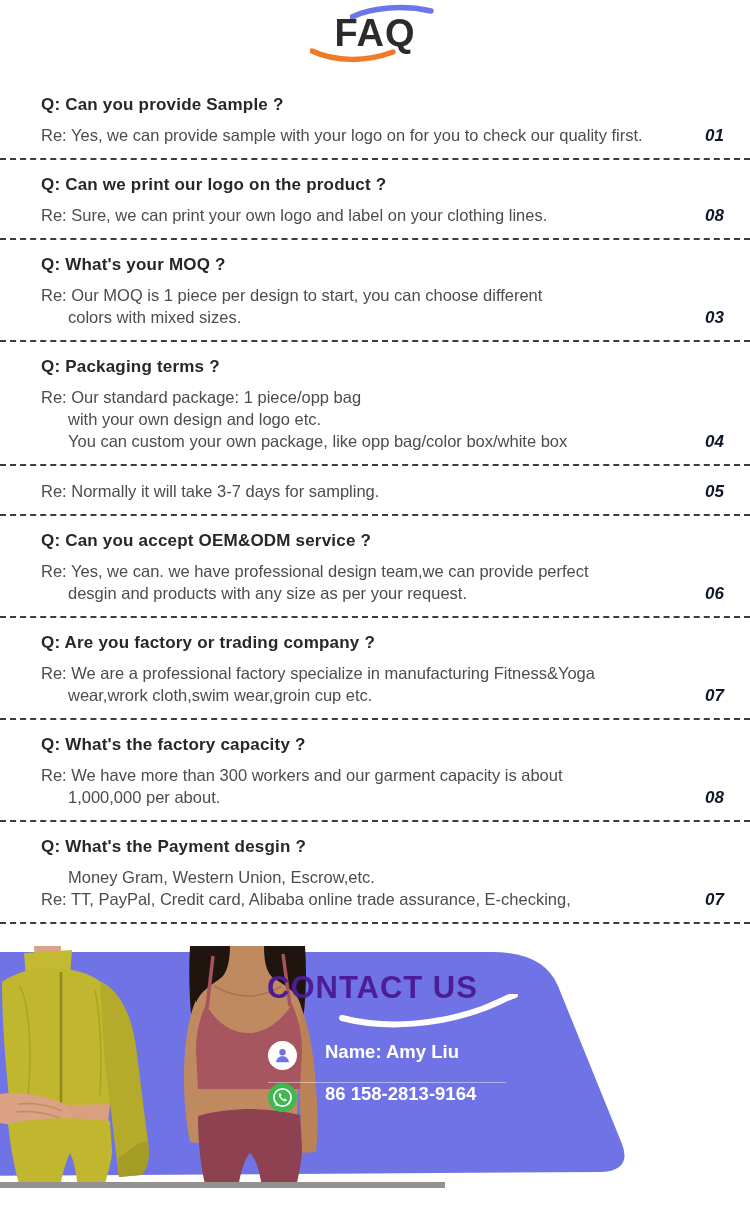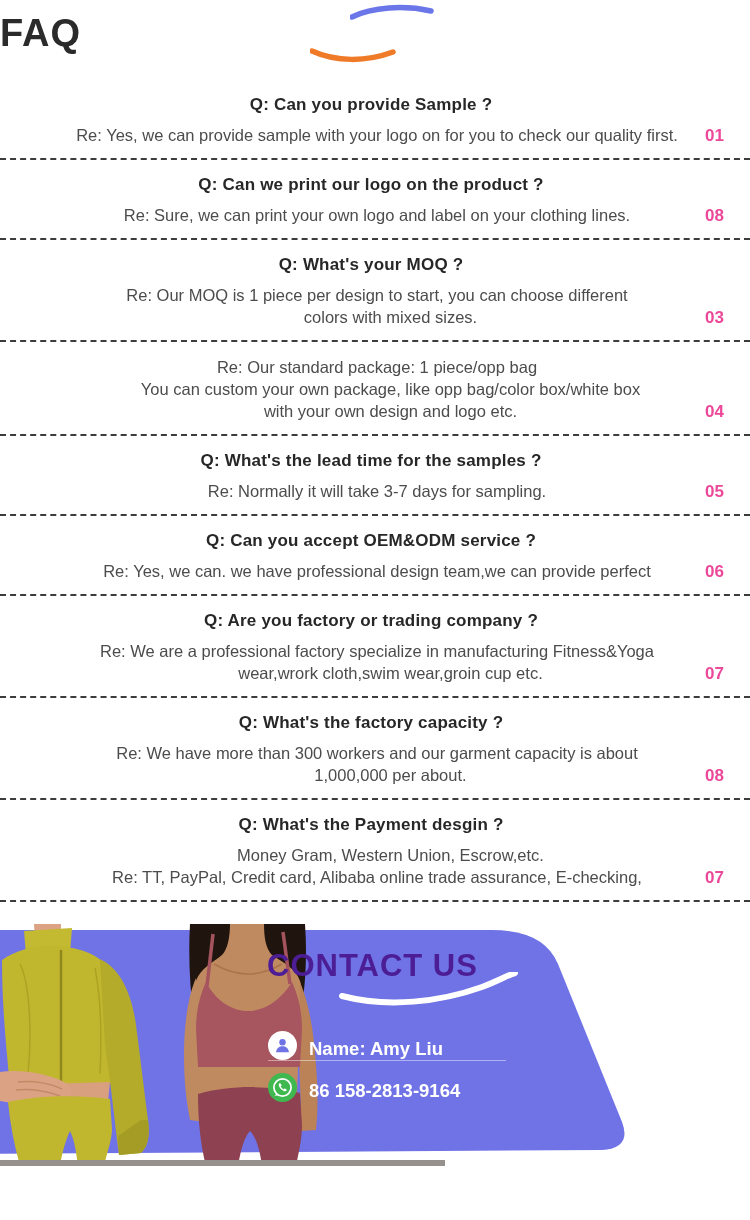--- a/index.html
+++ b/index.html
@@ -1,45 +1,45 @@
 <!DOCTYPE html>
 <html><head>
 <meta charset="utf-8">
 <style>
   html,body{margin:0;padding:0;background:#fff;}
   .page{position:relative;width:750px;height:1220px;background:#fff;overflow:hidden;
         font-family:"Liberation Sans", sans-serif;}
 
   
   .faq-header{position:relative;height:80px;}
-  .faq-title{position:absolute;left:0;right:0;top:12px;
+  .faq-title{position:absolute;left:0;right:0;top:12px;text-align:center;
              font-size:38px;font-weight:bold;color:#2b2b2b;letter-spacing:1px;}
   .swoosh-blue{position:absolute;left:350px;top:4px;}
   .swoosh-orange{position:absolute;left:310px;top:46px;}
 
   
   .faq-list{position:relative;}
-  .faq-item{position:relative;margin:0;padding:14px 28px 12px 20px;
-            border-bottom:2px dashed #3c3c3c;text-align:center;}
+  .faq-item{position:relative;margin:0;padding:14px 28px 12px 41px;
+            border-bottom:2px dashed #3c3c3c;}
   .faq-item .q{font-size:17px;line-height:21px;font-weight:bold;color:#272727;
                margin-bottom:9px;letter-spacing:.2px;}
-  .faq-item .answer{font-size:16.5px;line-height:22px;color:#4c4c4c;margin-left:12px;}
+  .faq-item .answer{font-size:16.5px;line-height:22px;color:#4c4c4c;}
   .faq-item .answer .cont{padding-left:27px;}
   .faq-item .num{position:absolute;right:26px;bottom:12px;font-size:17px;
-                 font-weight:bold;color:#ec4899;}
+                 font-weight:bold;font-style:italic;color:#0f172a;}
 
   
   .contact{position:relative;height:242px;margin-top:22px;}
   .contact svg.panel{position:absolute;left:0;top:0;}
   .models{position:absolute;left:0;top:0;}
   .contact-title{position:absolute;left:267px;top:24px;font-size:31px;
                  font-weight:bold;color:#4c1d95;letter-spacing:1px;}
   .title-swoosh{position:absolute;left:338px;top:48px;}
   .contact-rows{position:absolute;left:268px;top:95px;width:238px;}
-  .contact-row{display:flex;align-items:flex-end;height:41px;gap:12px;}
+  .contact-row{display:flex;align-items:flex-start;height:41px;gap:28px;}
   .contact-row.divided{border-bottom:1px solid rgba(255,255,255,.45);}
   .cicon{width:29px;height:29px;border-radius:50%;background:#fff;flex:0 0 29px;
          display:flex;align-items:center;justify-content:center;}
   .cicon.green{background:#3eb84f;}
   .contact-row .lbl{font-size:18.5px;font-weight:bold;color:#ffffff;white-space:nowrap;}
   .bottom-strip{position:absolute;left:0;top:236px;width:445px;height:6px;background:#97918d;}
 </style>
 </head>
 <body>
 
@@ -75,40 +75,41 @@
     <div class="faq-item">
       <div class="q">Q: What's your MOQ ?</div>
       <div class="answer">
           <div class="ans-line">Re: Our MOQ is 1 piece per design to start, you can choose different</div>
           <div class="ans-line cont">colors with mixed sizes.</div>
         </div>
       <div class="num">03</div>
     </div>
 
     <div class="faq-item">
+      <div class="q">Q: Packaging terms ?</div>
       <div class="answer">
           <div class="ans-line">Re: Our standard package: 1 piece/opp bag</div>
+          <div class="ans-line cont">with your own design and logo etc.</div>
           <div class="ans-line cont">You can custom your own package, like opp bag/color box/white box</div>
-          <div class="ans-line cont">with your own design and logo etc.</div>
         </div>
       <div class="num">04</div>
     </div>
 
     <div class="faq-item">
-      <div class="q">Q: What's the lead time for the samples ?</div>
       <div class="answer">
           <div class="ans-line">Re: Normally it will take 3-7 days for sampling.</div>
         </div>
       <div class="num">05</div>
     </div>
 
     <div class="faq-item">
       <div class="q">Q: Can you accept OEM&amp;ODM service ?</div>
       <div class="answer">
           <div class="ans-line">Re: Yes, we can. we have professional design team,we can provide perfect</div>
+          <div class="ans-line cont">desgin and products with any size as per your request.</div>
         </div>
       <div class="num">06</div>
     </div>
 
     <div class="faq-item">
       <div class="q">Q: Are you factory or trading company ?</div>
       <div class="answer">
           <div class="ans-line">Re: We are a professional factory specialize in manufacturing Fitness&amp;Yoga</div>
           <div class="ans-line cont">wear,wrork cloth,swim wear,groin cup etc.</div>
         </div>

